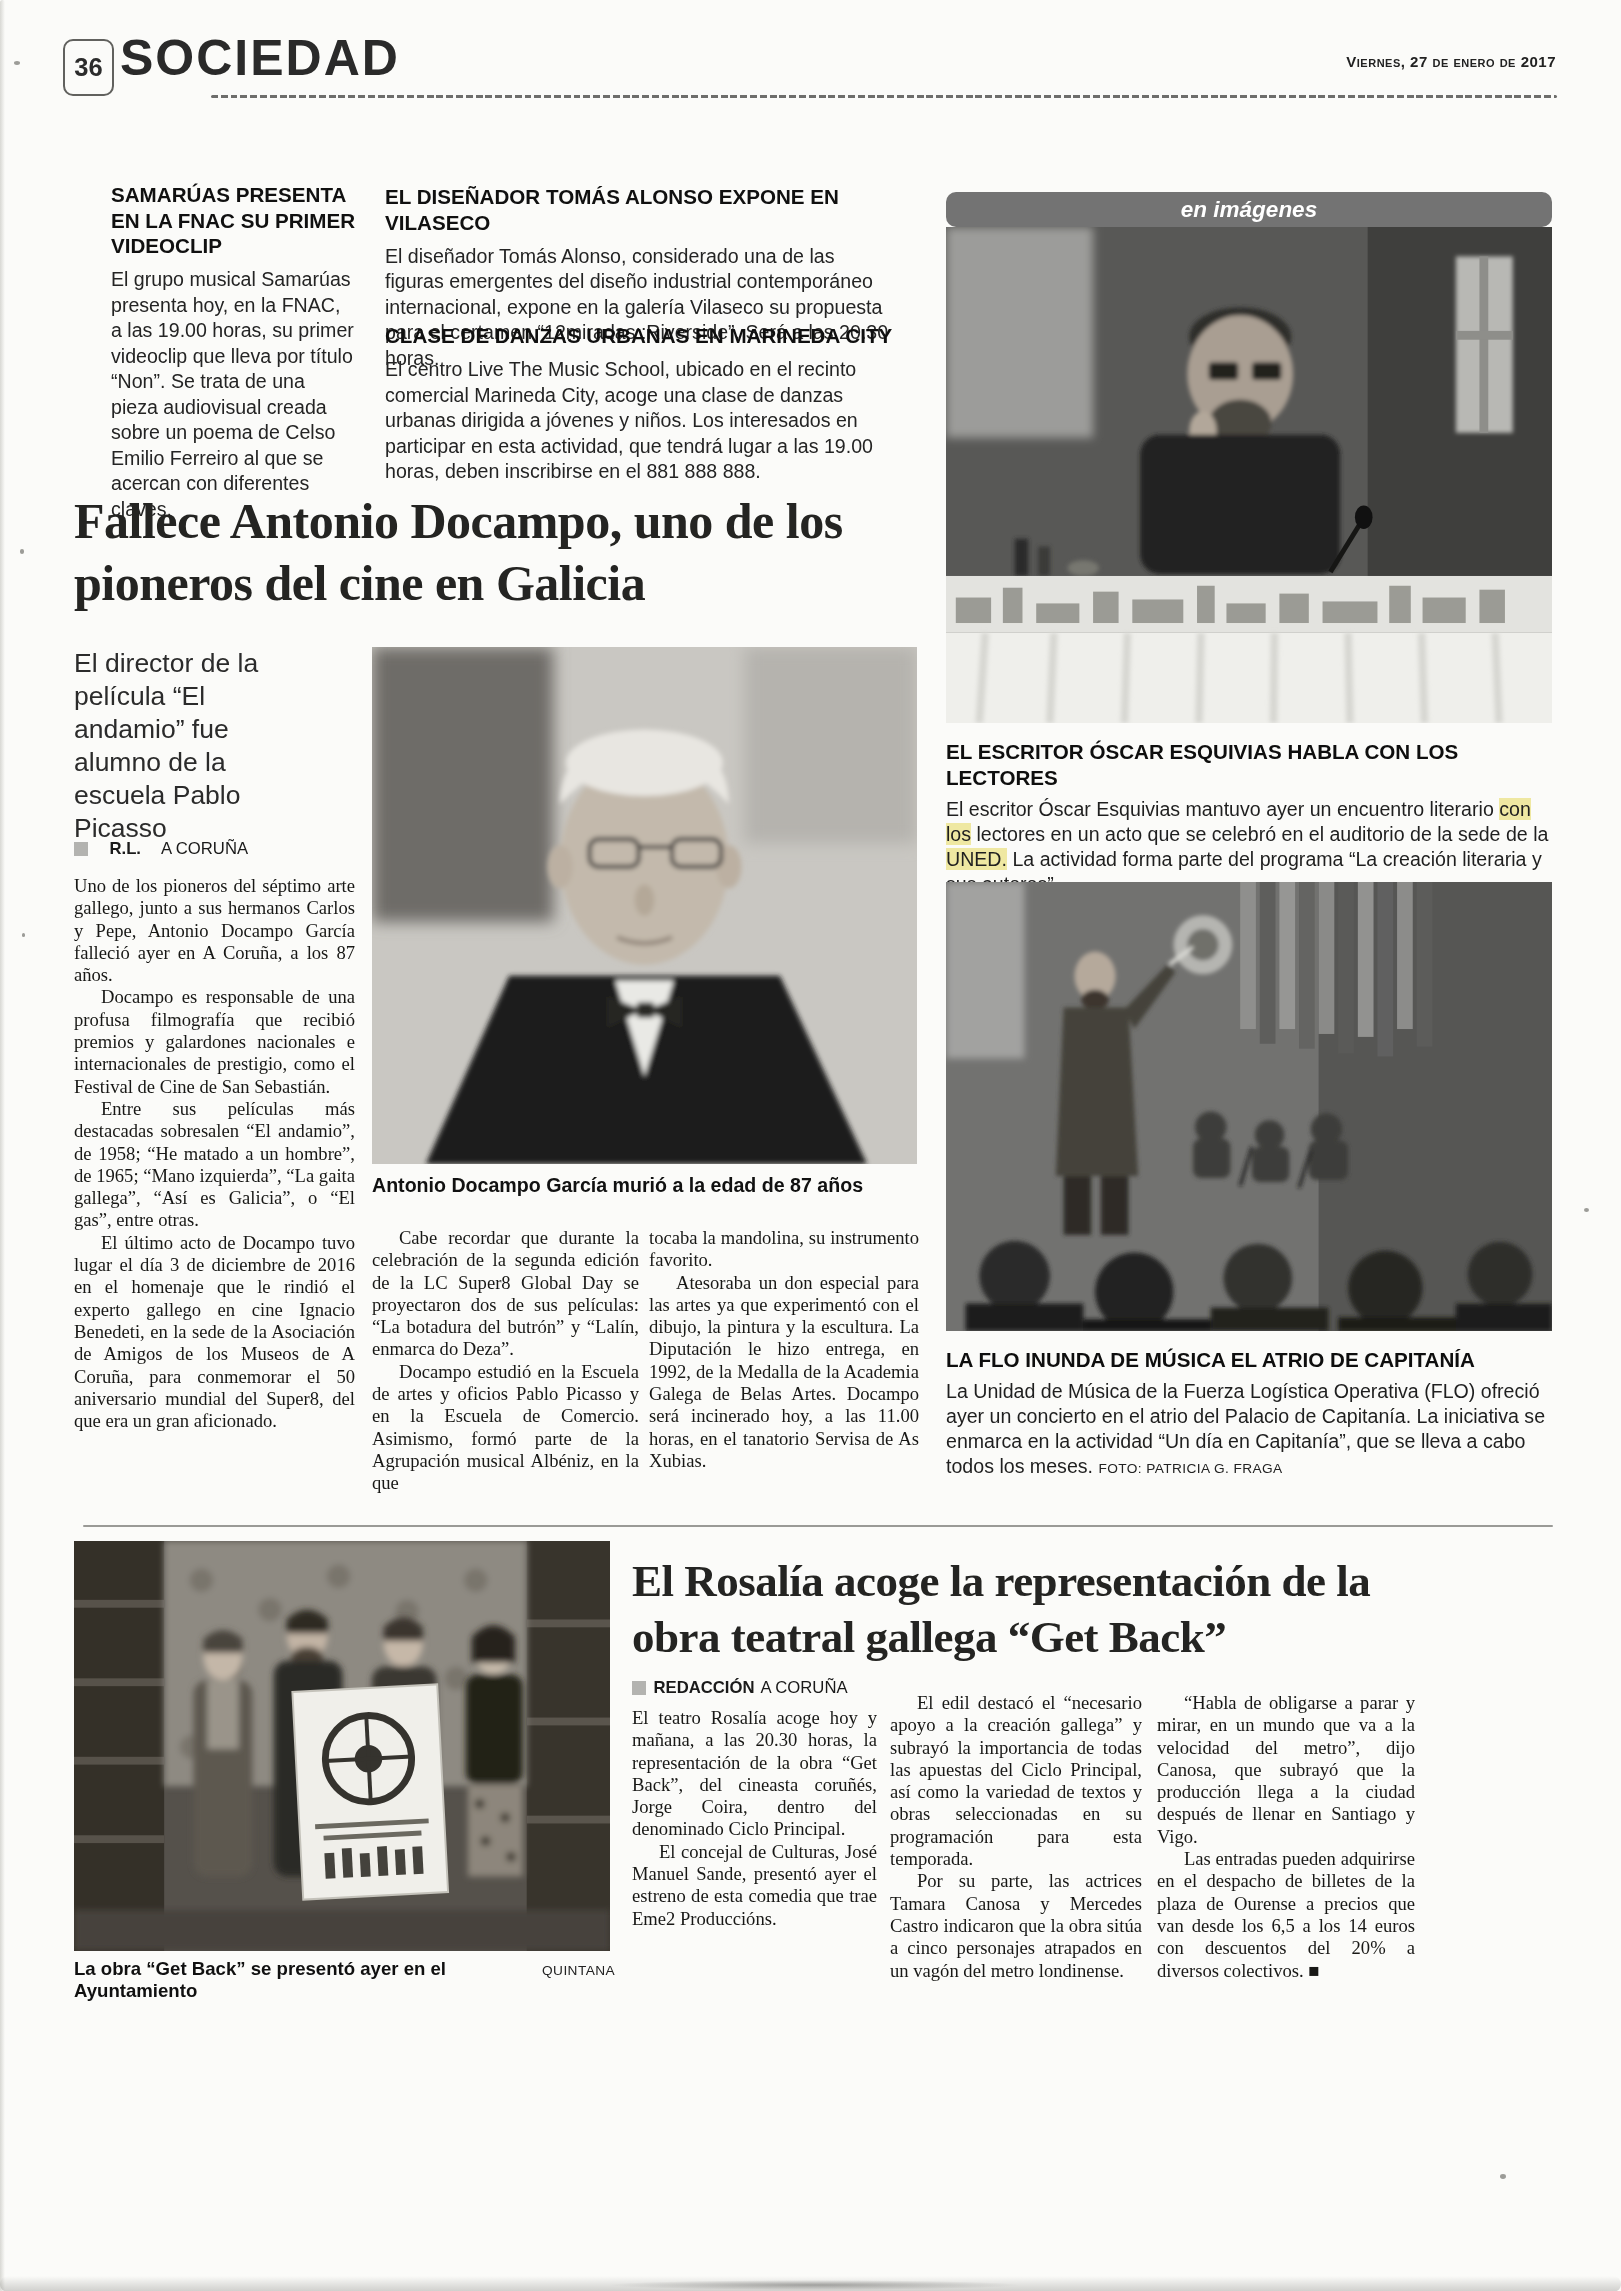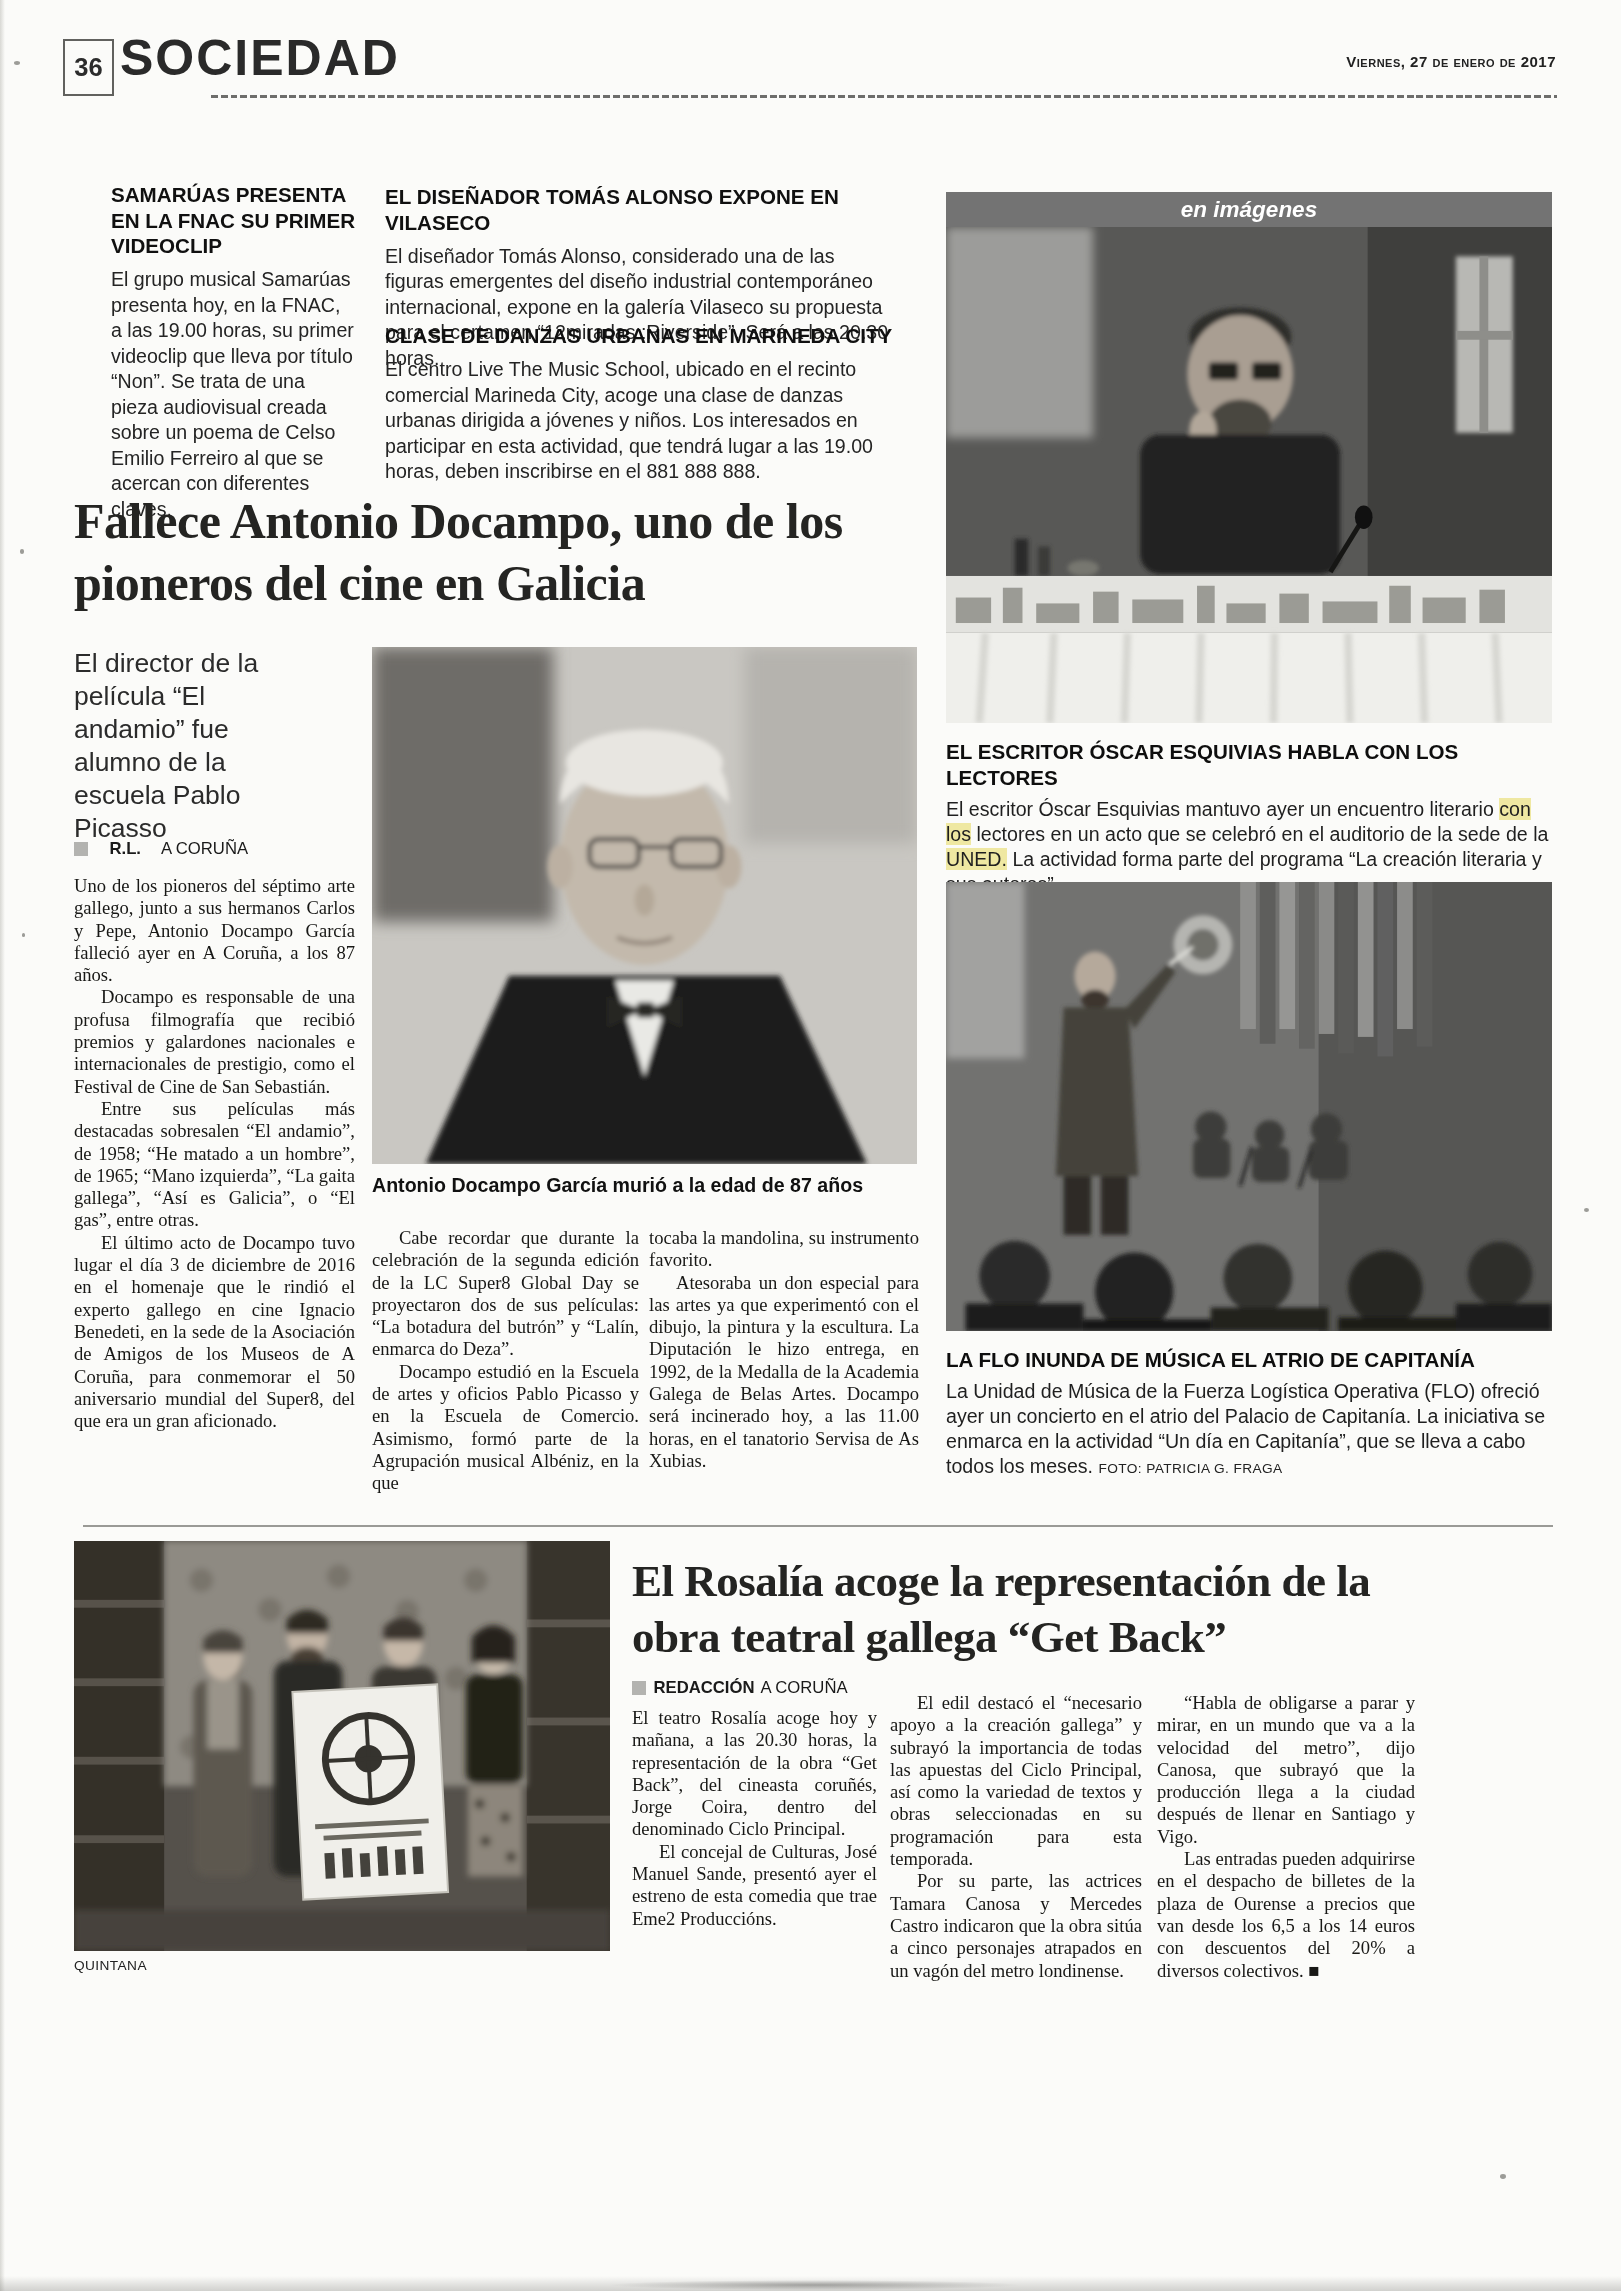--- a/index.html
+++ b/index.html
@@ -1,18 +1,18 @@
 <!DOCTYPE html>
 <html><head>
 <meta charset="utf-8">
 <style>
   html,body{margin:0;padding:0;background:#e8e8e6;}
   .page{position:relative;width:1621px;height:2292px;background:#fbfbf9;
         font-family:"Liberation Sans",sans-serif;color:#1e1e1e;overflow:hidden;}
-  .abs{position:absolute;}
+  .abs{position:absolute;border-radius:10px;}
 
   
   .pagenum-box{left:63px;top:39px;width:47px;height:53px;border:2px solid #61615e;
       display:flex;align-items:center;justify-content:center;font-weight:bold;font-size:25.5px;color:#2c2c2c;}
   .section-title{left:120px;top:29px;font-size:50px;font-weight:600;letter-spacing:2px;color:#2a2a2a;}
   .page-date{left:0;top:53px;width:1556px;text-align:right;font-weight:bold;font-size:15px;
       font-variant:small-caps;letter-spacing:0.5px;color:#222;}
   .header-rule{left:211px;top:95px;width:1346px;height:2.9px;
       background:repeating-linear-gradient(90deg,#4a4a48 0 6.9px,transparent 6.9px 9.8px);opacity:.8;}
 
@@ -379,20 +379,21 @@
             <rect x="306" y="312" width="10" height="30"></rect>
           <rect x="324" y="316" width="10" height="26"></rect>
             <rect x="342" y="314" width="10" height="28"></rect>
         </g>
       </g>
       <rect x="0" y="376" width="547" height="42" fill="#47433c" filter="url(#b7)"></rect>
     </svg>
   </div>
 
   <div class="abs cap4">
+    <span class="t">La obra “Get Back” se presentó ayer en el Ayuntamiento</span>
     <span class="credit">QUINTANA</span>
   </div>
 
   <div class="abs headline2">El Rosalía acoge la representación de la obra teatral gallega “Get Back”</div>
 
   <div class="abs byline byline2">
     <span class="sq"></span>
     <span class="nm">REDACCIÓN</span>
     <span>A CORUÑA</span>
   </div>

